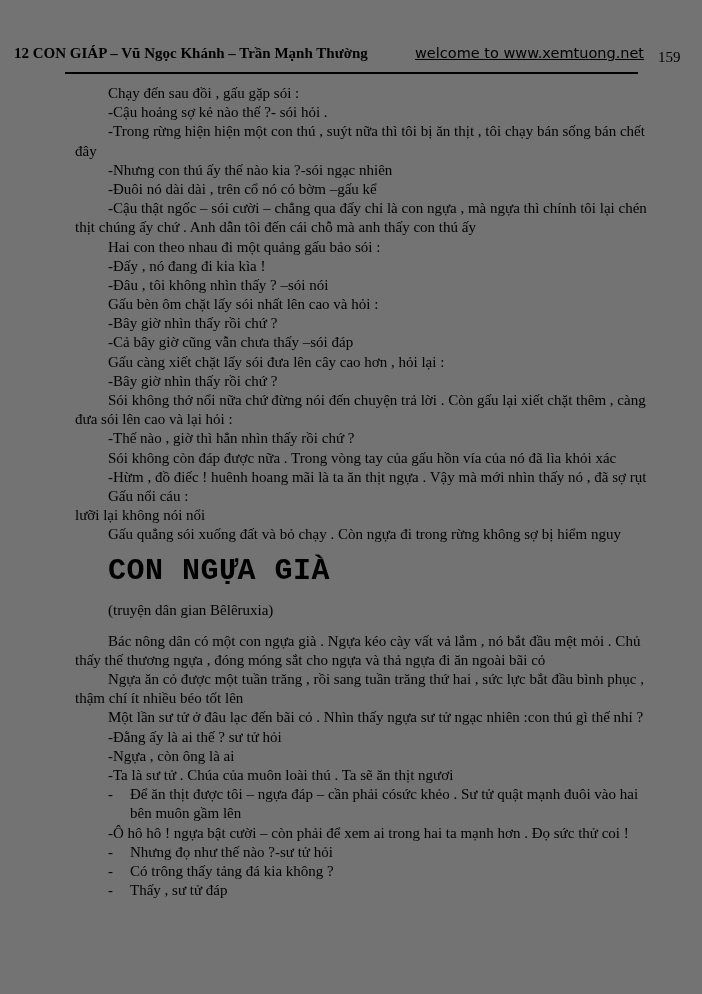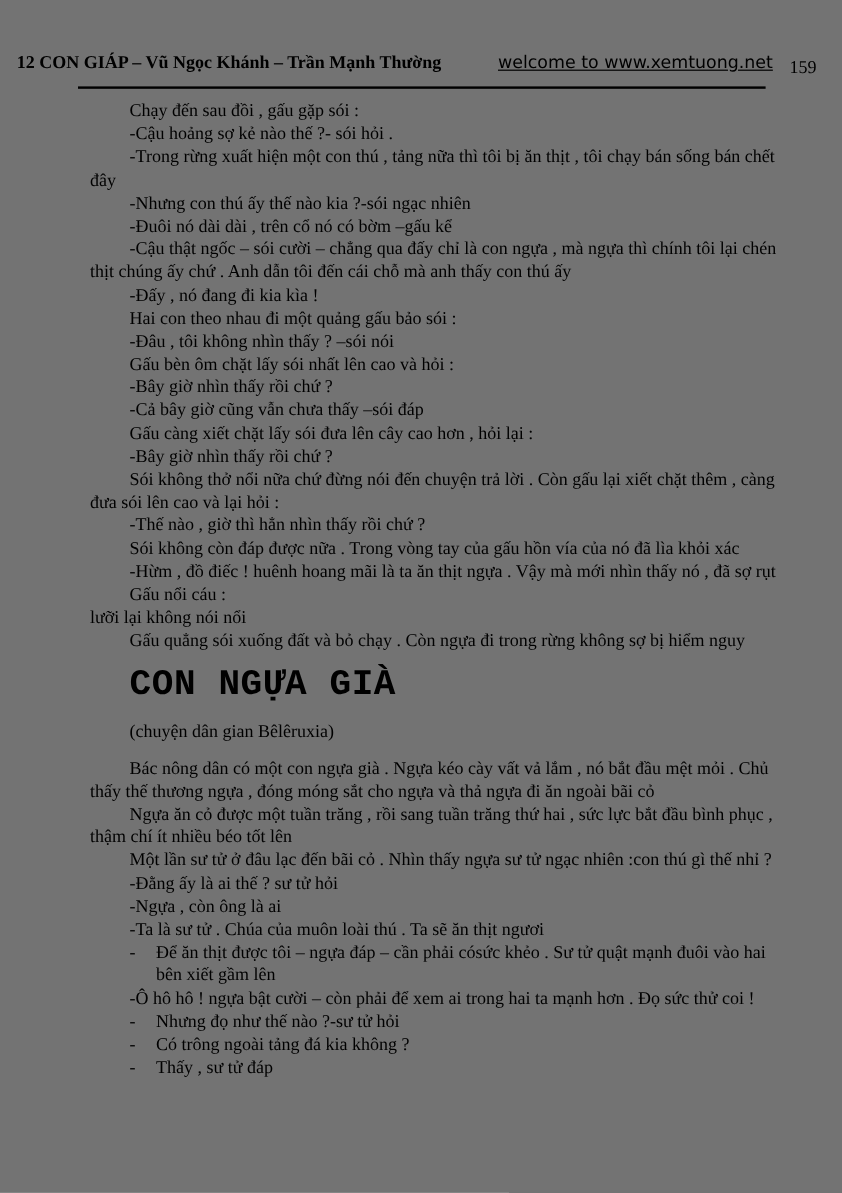--- a/index.html
+++ b/index.html
@@ -46,64 +46,64 @@
 <div class="page">
   <div>
     <span class="header-title">12 CON GIÁP – Vũ Ngọc Khánh – Trần Mạnh Thường</span>
     <span class="header-link">welcome to www.xemtuong.net</span>
     <span class="header-page">159</span>
     <div class="header-rule"></div>
   </div>
   <div class="content" id="content">
       <div class="line ind">Chạy đến sau đồi , gấu gặp sói :</div>
       <div class="line ind">-Cậu hoảng sợ kẻ nào thế ?- sói hỏi .</div>
-      <div class="line ind">-Trong rừng xuất hiện một con thú , tảng nữa thì tôi bị ăn thịt , tôi chạy bán sống bán chết</div>
+      <div class="line ind">-Trong rừng hiện hiện một con thú , suýt nữa thì tôi bị ăn thịt , tôi chạy bán sống bán chết</div>
       <div class="line">đây</div>
       <div class="line ind">-Nhưng con thú ấy thế nào kia ?-sói ngạc nhiên</div>
       <div class="line ind">-Đuôi nó dài dài , trên cổ nó có bờm –gấu kể</div>
       <div class="line ind">-Cậu thật ngốc – sói cười – chẳng qua đấy chỉ là con ngựa , mà ngựa thì chính tôi lại chén</div>
       <div class="line">thịt chúng ấy chứ . Anh dẫn tôi đến cái chỗ mà anh thấy con thú ấy</div>
+      <div class="line ind">Hai con theo nhau đi một quảng gấu bảo sói :</div>
       <div class="line ind">-Đấy , nó đang đi kia kìa !</div>
-      <div class="line ind">Hai con theo nhau đi một quảng gấu bảo sói :</div>
       <div class="line ind">-Đâu , tôi không nhìn thấy ? –sói nói</div>
       <div class="line ind">Gấu bèn ôm chặt lấy sói nhất lên cao và hỏi :</div>
       <div class="line ind">-Bây giờ nhìn thấy rồi chứ ?</div>
       <div class="line ind">-Cả bây giờ cũng vẫn chưa thấy –sói đáp</div>
       <div class="line ind">Gấu càng xiết chặt lấy sói đưa lên cây cao hơn , hỏi lại :</div>
       <div class="line ind">-Bây giờ nhìn thấy rồi chứ ?</div>
       <div class="line ind">Sói không thở nổi nữa chứ đừng nói đến chuyện trả lời . Còn gấu lại xiết chặt thêm , càng</div>
       <div class="line">đưa sói lên cao và lại hỏi :</div>
       <div class="line ind">-Thế nào , giờ thì hẳn nhìn thấy rồi chứ ?</div>
       <div class="line ind">Sói không còn đáp được nữa . Trong vòng tay của gấu hồn vía của nó đã lìa khỏi xác</div>
       <div class="line ind">-Hừm , đồ điếc ! huênh hoang mãi là ta ăn thịt ngựa . Vậy mà mới nhìn thấy nó , đã sợ rụt</div>
       <div class="line ind">Gấu nổi cáu :</div>
       <div class="line">lưỡi lại không nói nổi</div>
       <div class="line ind">Gấu quẳng sói xuống đất và bỏ chạy . Còn ngựa đi trong rừng không sợ bị hiểm nguy</div>
       <div class="h1">CON NGỰA GIÀ</div>
-      <div class="subtitle">(chuyện dân gian Bêlêruxia)</div>
+      <div class="subtitle">(truyện dân gian Bêlêruxia)</div>
       <div class="line ind">Bác nông dân có một con ngựa già . Ngựa kéo cày vất vả lắm , nó bắt đầu mệt mỏi . Chủ</div>
       <div class="line">thấy thế thương ngựa , đóng móng sắt cho ngựa và thả ngựa đi ăn ngoài bãi cỏ</div>
       <div class="line ind">Ngựa ăn cỏ được một tuần trăng , rồi sang tuần trăng thứ hai , sức lực bắt đầu bình phục ,</div>
       <div class="line">thậm chí ít nhiều béo tốt lên</div>
       <div class="line ind">Một lần sư tử ở đâu lạc đến bãi cỏ . Nhìn thấy ngựa sư tử ngạc nhiên :con thú gì thế nhỉ ?</div>
       <div class="line ind">-Đằng ấy là ai thế ? sư tử hỏi</div>
       <div class="line ind">-Ngựa , còn ông là ai</div>
       <div class="line ind">-Ta là sư tử . Chúa của muôn loài thú . Ta sẽ ăn thịt ngươi</div>
       <div class="li">
         <span class="dash">-</span>
         <span>Để ăn thịt được tôi – ngựa đáp – cần phải cósức khẻo . Sư tử quật mạnh đuôi vào hai</span>
       </div>
-      <div class="licont">bên xiết gầm lên</div>
+      <div class="licont">bên muôn gầm lên</div>
       <div class="line ind">-Ô hô hô ! ngựa bật cười – còn phải để xem ai trong hai ta mạnh hơn . Đọ sức thử coi !</div>
       <div class="li">
         <span class="dash">-</span>
         <span>Nhưng đọ như thế nào ?-sư tử hỏi</span>
       </div>
       <div class="li">
         <span class="dash">-</span>
-        <span>Có trông ngoài tảng đá kia không ?</span>
+        <span>Có trông thấy tảng đá kia không ?</span>
       </div>
       <div class="li">
         <span class="dash">-</span>
         <span>Thấy , sư tử đáp</span>
       </div>
     </div>
 </div>
 
 </body></html>

